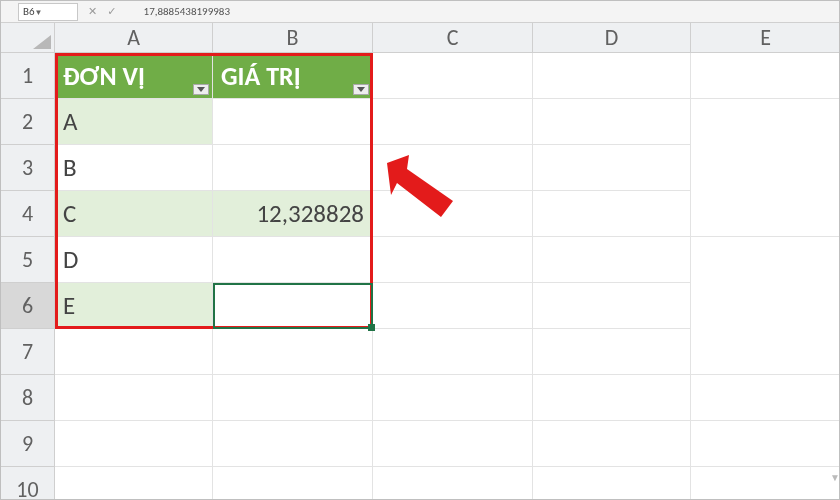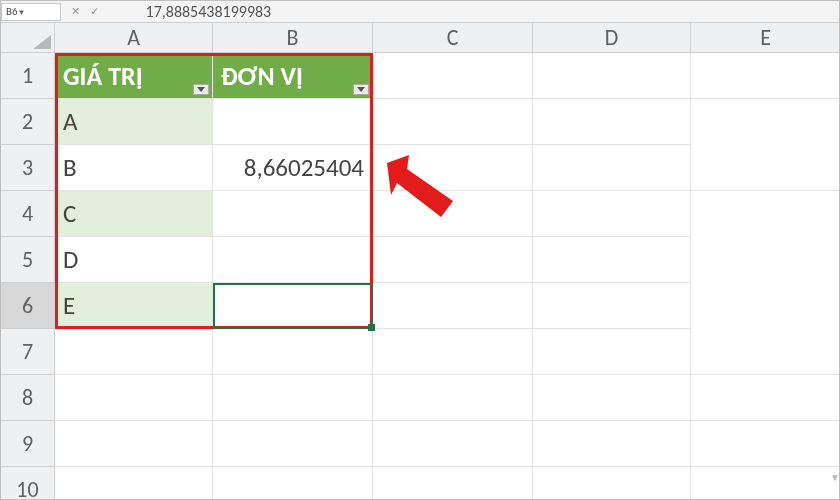--- a/index.html
+++ b/index.html
@@ -12,34 +12,34 @@
     background: #f4f4f4;
     border-bottom: 1px solid #d0d0d0;
     display: flex;
     align-items: center;
     font-size: 11px;
     color: #555;
   }
   .name-box {
     width: 60px;
     height: 18px;
-    margin-left: 0;
+    margin-left: 17px;
     background: #fff;
     border: 1px solid #c8c8c8;
     padding: 0 4px;
     display: flex;
     align-items: center;
     font-size: 11px;
     color: #444;
   }
   .name-box .dd { font-size: 8px; color: #666; }
   .fb-icons { display: flex; align-items: center; gap: 10px; padding: 0 10px; color: #9a9a9a; }
   .fb-icons span { font-size: 11px; }
   .fb-fx { font-style: italic; font-family: 'Times New Roman', serif; color: #666; font-size: 12px; margin-top: 48px; }
-  .fb-value { color: #555; font-size: 16px; margin-left: 19px; }
+  .fb-value { color: #555; font-size: 11px; }
 
   
   .grid-wrap { position: relative; }
 
   
   .col-headers {
     display: grid;
     grid-template-columns: 54px 158px 160px 160px 158px 150px;
     height: 30px;
   }
@@ -183,52 +183,52 @@
     <div class="col-h">A</div>
     <div class="col-h">B</div>
     <div class="col-h">C</div>
     <div class="col-h">D</div>
     <div class="col-h">E</div>
   </div>
 
   <div class="row">
     <div class="row-h">1</div>
     <div class="cell tbl-h">
+      <span>ĐƠN VỊ</span>
+      <div class="filter-btn"></div>
+    </div>
+    <div class="cell tbl-h">
       <span>GIÁ TRỊ</span>
       <div class="filter-btn"></div>
     </div>
-    <div class="cell tbl-h">
-      <span>ĐƠN VỊ</span>
-      <div class="filter-btn"></div>
-    </div>
     <div class="cell"></div>
     <div class="cell"></div>
     <div class="cell"></div>
   </div>
 
   <div class="row">
     <div class="row-h">2</div>
     <div class="cell left band">A</div>
     <div class="cell"></div>
     <div class="cell"></div>
     <div class="cell"></div>
   </div>
 
   <div class="row">
     <div class="row-h">3</div>
     <div class="cell left">B</div>
-    <div class="cell right">8,66025404</div>
     <div class="cell"></div>
     <div class="cell"></div>
     <div class="cell"></div>
   </div>
 
   <div class="row">
     <div class="row-h">4</div>
     <div class="cell left band">C</div>
+    <div class="cell right band">12,328828</div>
     <div class="cell"></div>
     <div class="cell"></div>
     <div class="cell"></div>
   </div>
 
   <div class="row">
     <div class="row-h">5</div>
     <div class="cell left">D</div>
     <div class="cell"></div>
     <div class="cell"></div>

